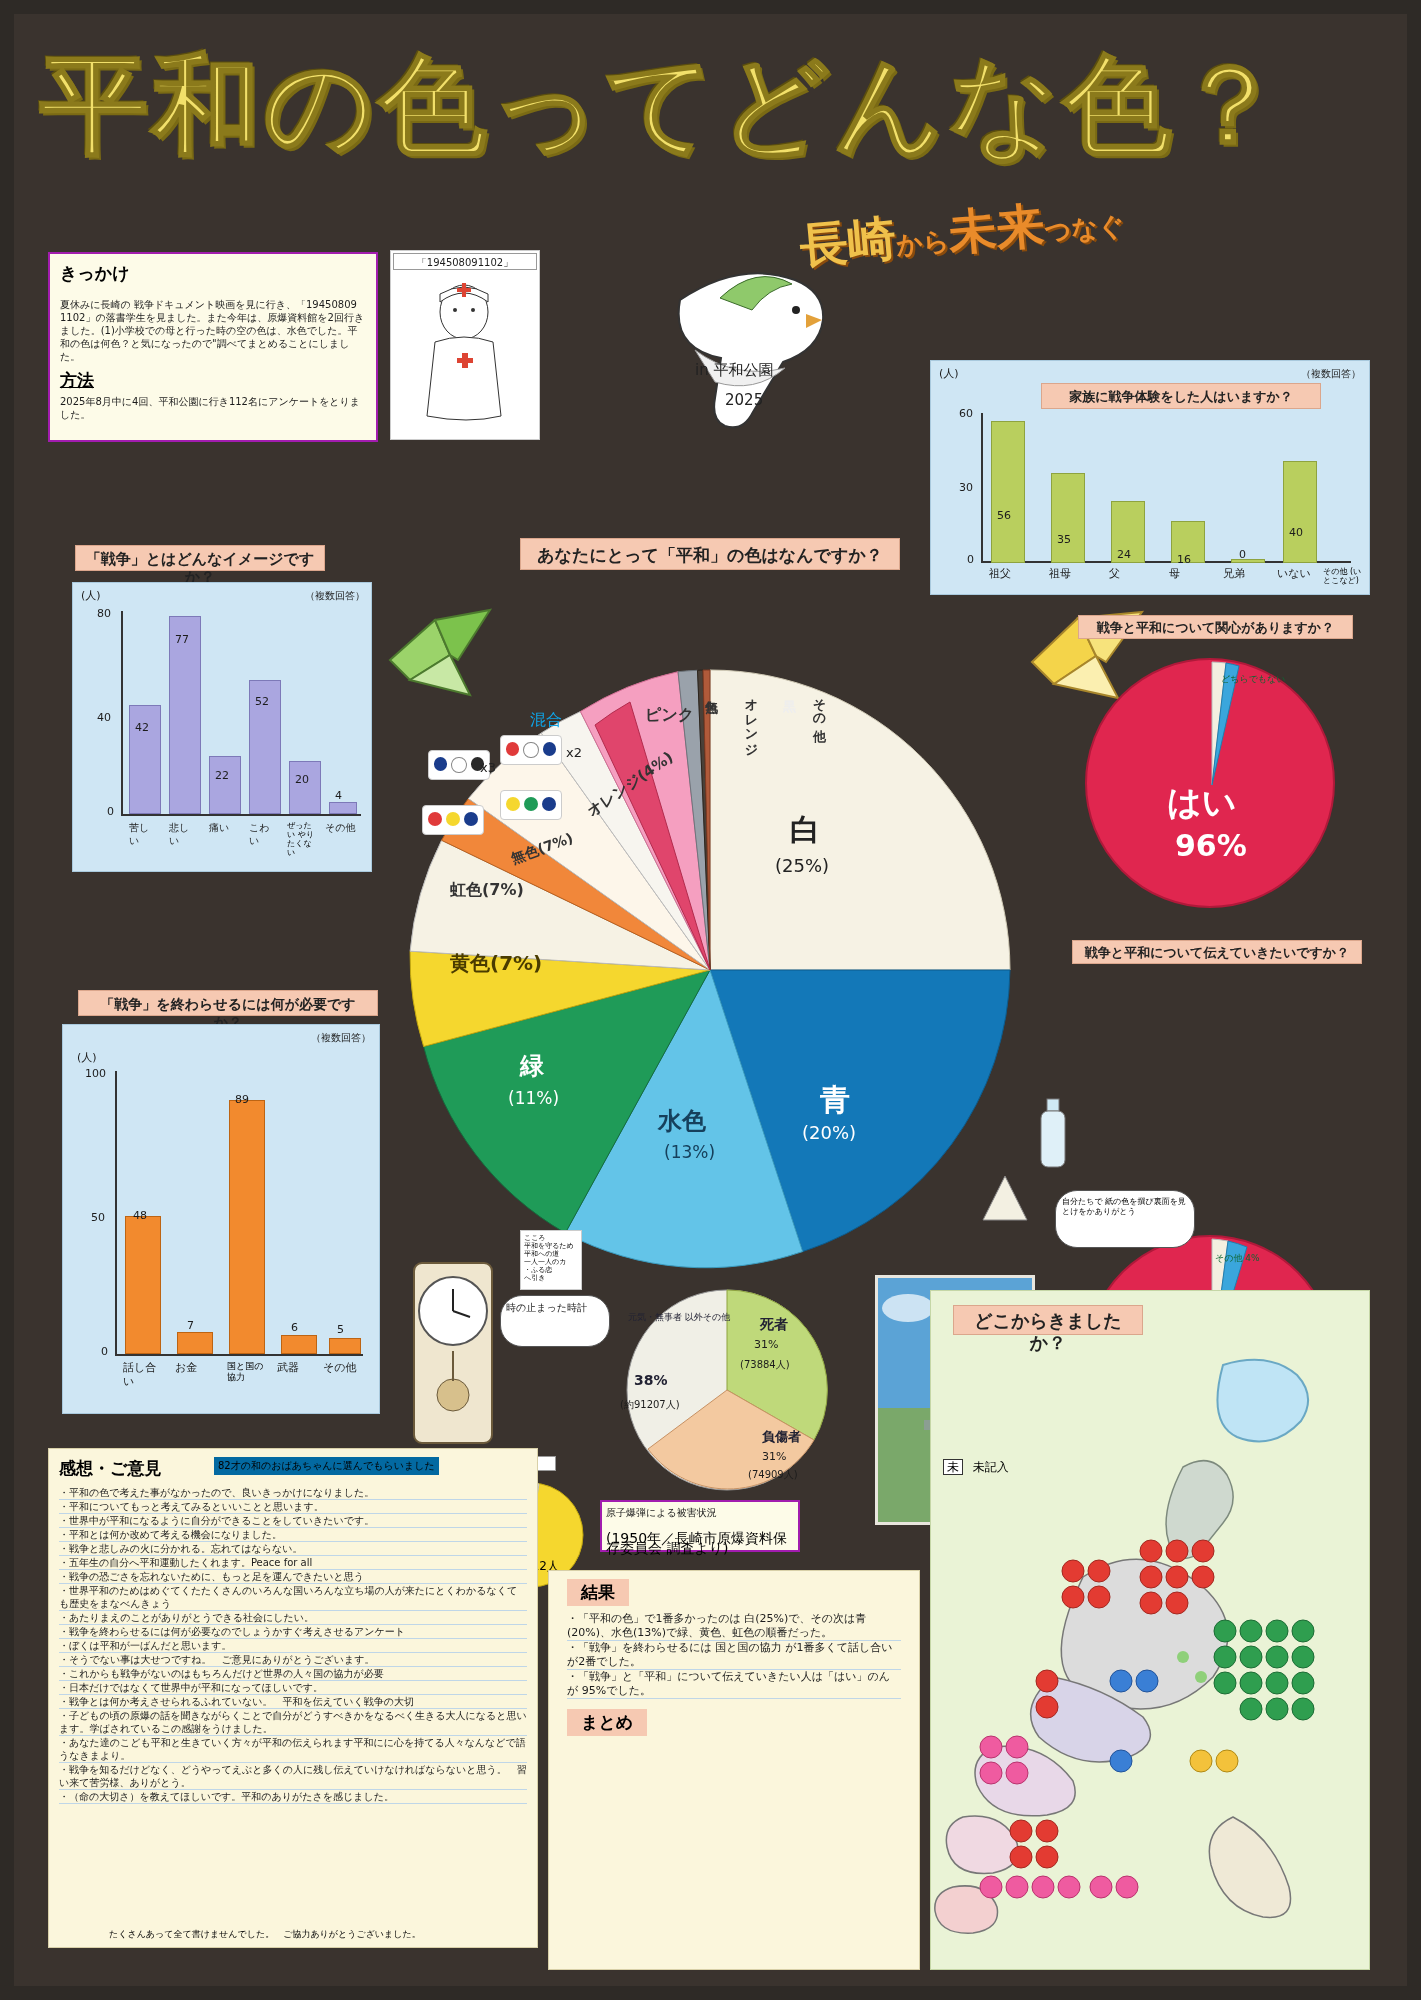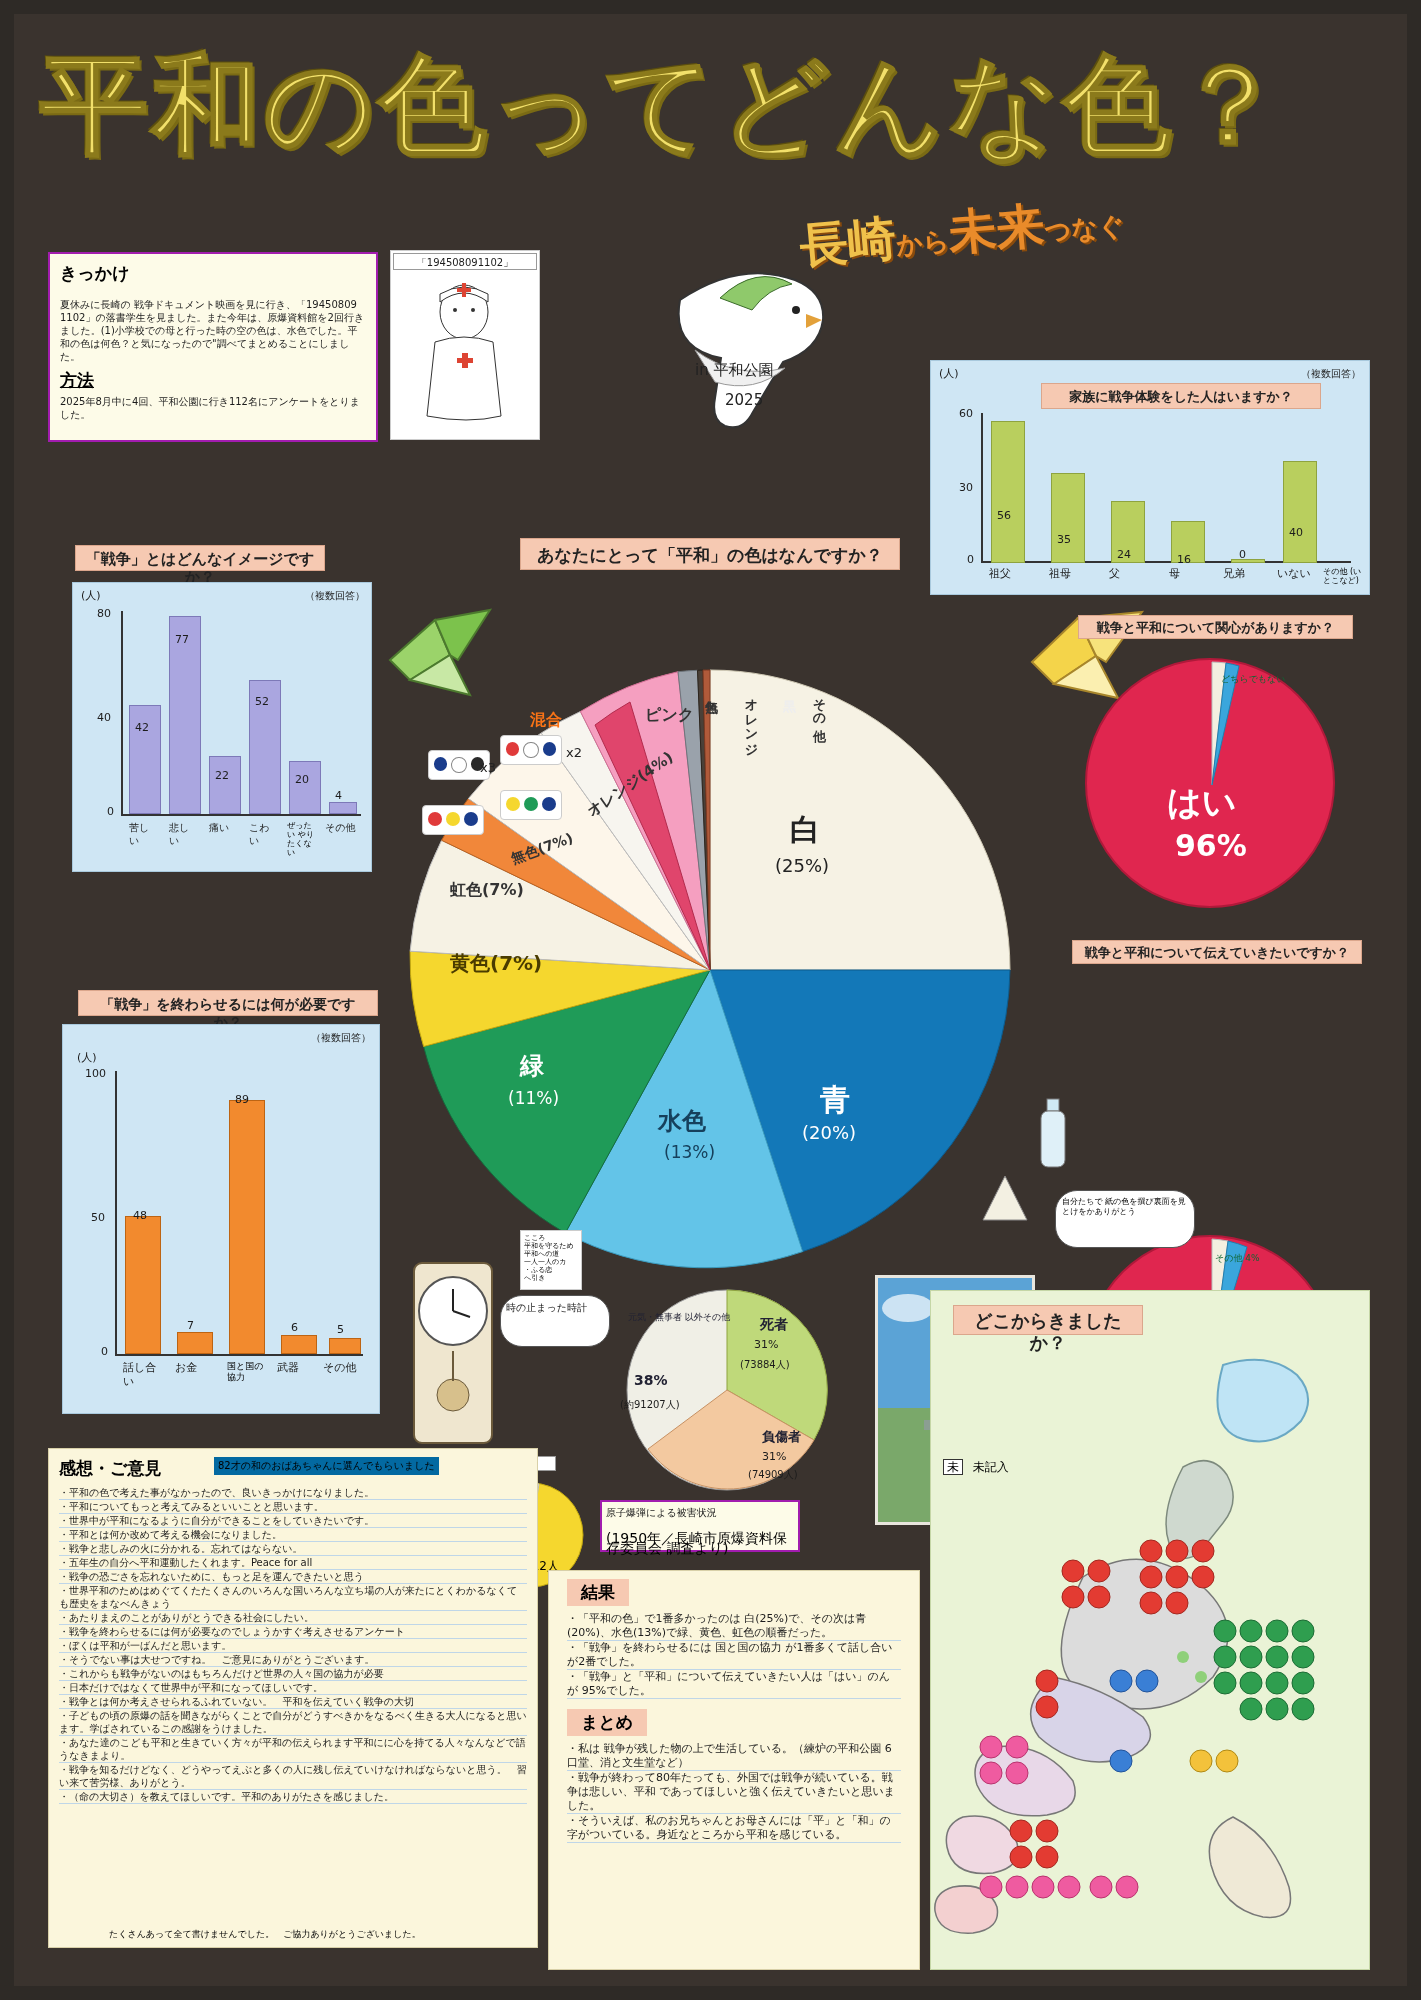--- a/index.html
+++ b/index.html
@@ -212,21 +212,21 @@
     <div class="abs" style="left:430px;top:430px;font-size:30px;font-weight:bold;color:#fff">青</div>
     <div class="abs" style="left:412px;top:472px;font-size:18px;color:#fff">(20%)</div>
     <div class="abs" style="left:268px;top:455px;font-size:24px;font-weight:bold;color:#16405c">水色</div>
     <div class="abs" style="left:274px;top:492px;font-size:17px;color:#16405c">(13%)</div>
     <div class="abs" style="left:130px;top:400px;font-size:24px;font-weight:bold;color:#fff">緑</div>
     <div class="abs" style="left:118px;top:438px;font-size:17px;color:#fff">(11%)</div>
     <div class="abs" style="left:60px;top:300px;font-size:20px;font-weight:bold;color:#4a3c00">黄色(7%)</div>
     <div class="abs" style="left:60px;top:230px;font-size:16px;font-weight:bold;color:#333">虹色(7%)</div>
     <div class="abs" style="left:120px;top:190px;font-size:14px;font-weight:bold;color:#333;transform:rotate(-20deg)">無色(7%)</div>
     <div class="abs" style="left:190px;top:125px;font-size:15px;font-weight:bold;color:#333;transform:rotate(-35deg)">オレンジ(4%)</div>
-    <div class="abs" style="left:140px;top:60px;font-size:16px;font-weight:bold;color:#f97316">混合</div>
+    <div class="abs" style="left:140px;top:60px;font-size:16px;font-weight:normal;color:#0ea5e9">混合</div>
     <div class="abs" style="left:255px;top:55px;font-size:16px;font-weight:bold;color:#333">ピンク</div>
     <div class="abs" style="left:312px;top:40px;font-size:13px;font-weight:bold;color:#333;writing-mode:vertical-rl">無色</div>
     <div class="abs" style="left:352px;top:40px;font-size:13px;font-weight:bold;color:#333;writing-mode:vertical-rl">オレンジ</div>
     <div class="abs" style="left:390px;top:40px;font-size:13px;font-weight:bold;color:#eee;writing-mode:vertical-rl">黒</div>
     <div class="abs" style="left:420px;top:40px;font-size:13px;font-weight:bold;color:#333;writing-mode:vertical-rl">その他</div>
     
     <div class="abs whitebox" style="left:38px;top:100px;width:62px;height:30px;border-radius:4px">
       <div style="display:flex;gap:4px;padding:6px 5px">
           <span style="width:14px;height:14px;border-radius:50%;background:#1a3c8c;display:block"></span>
           <span style="width:14px;height:14px;border-radius:50%;background:#fff;border:1px solid #888;display:block"></span>
@@ -498,19 +498,14 @@
   </div>
 
   <div class="abs card-cream" style="left:548px;top:1570px;width:372px;height:400px;padding:8px 18px;border:1px solid #d8d0a8">
     <div class="hd" style="background:#f6c9b2;display:inline-block;padding:2px 14px">結果</div>
     <div id="result-list" style="margin-top:6px">
         <div class="xsm ul-line">・「平和の色」で1番多かったのは 白(25%)で、その次は青(20%)、水色(13%)で緑、黄色、虹色の順番だった。</div>
         <div class="xsm ul-line">・「戦争」を終わらせるには 国と国の協力 が1番多くて話し合いが2番でした。</div>
         <div class="xsm ul-line">・「戦争」と「平和」について伝えていきたい人は「はい」のんが 95%でした。</div>
       </div>
     <div class="hd" style="background:#f6c9b2;display:inline-block;padding:2px 14px;margin-top:10px">まとめ</div>
-    <div id="summary-list" style="margin-top:6px">
-        <div class="xsm ul-line">・私は 戦争が残した物の上で生活している。（練炉の平和公園 6口堂、消と文生堂など）</div>
-        <div class="xsm ul-line">・戦争が終わって80年たっても、外国では戦争が続いている。戦争は悲しい、平和 であってほしいと強く伝えていきたいと思いました。</div>
-        <div class="xsm ul-line">・そういえば、私のお兄ちゃんとお母さんには「平」と「和」の字がついている。身近なところから平和を感じている。</div>
-      </div>
   </div>
 </div>
 
 </body></html>

